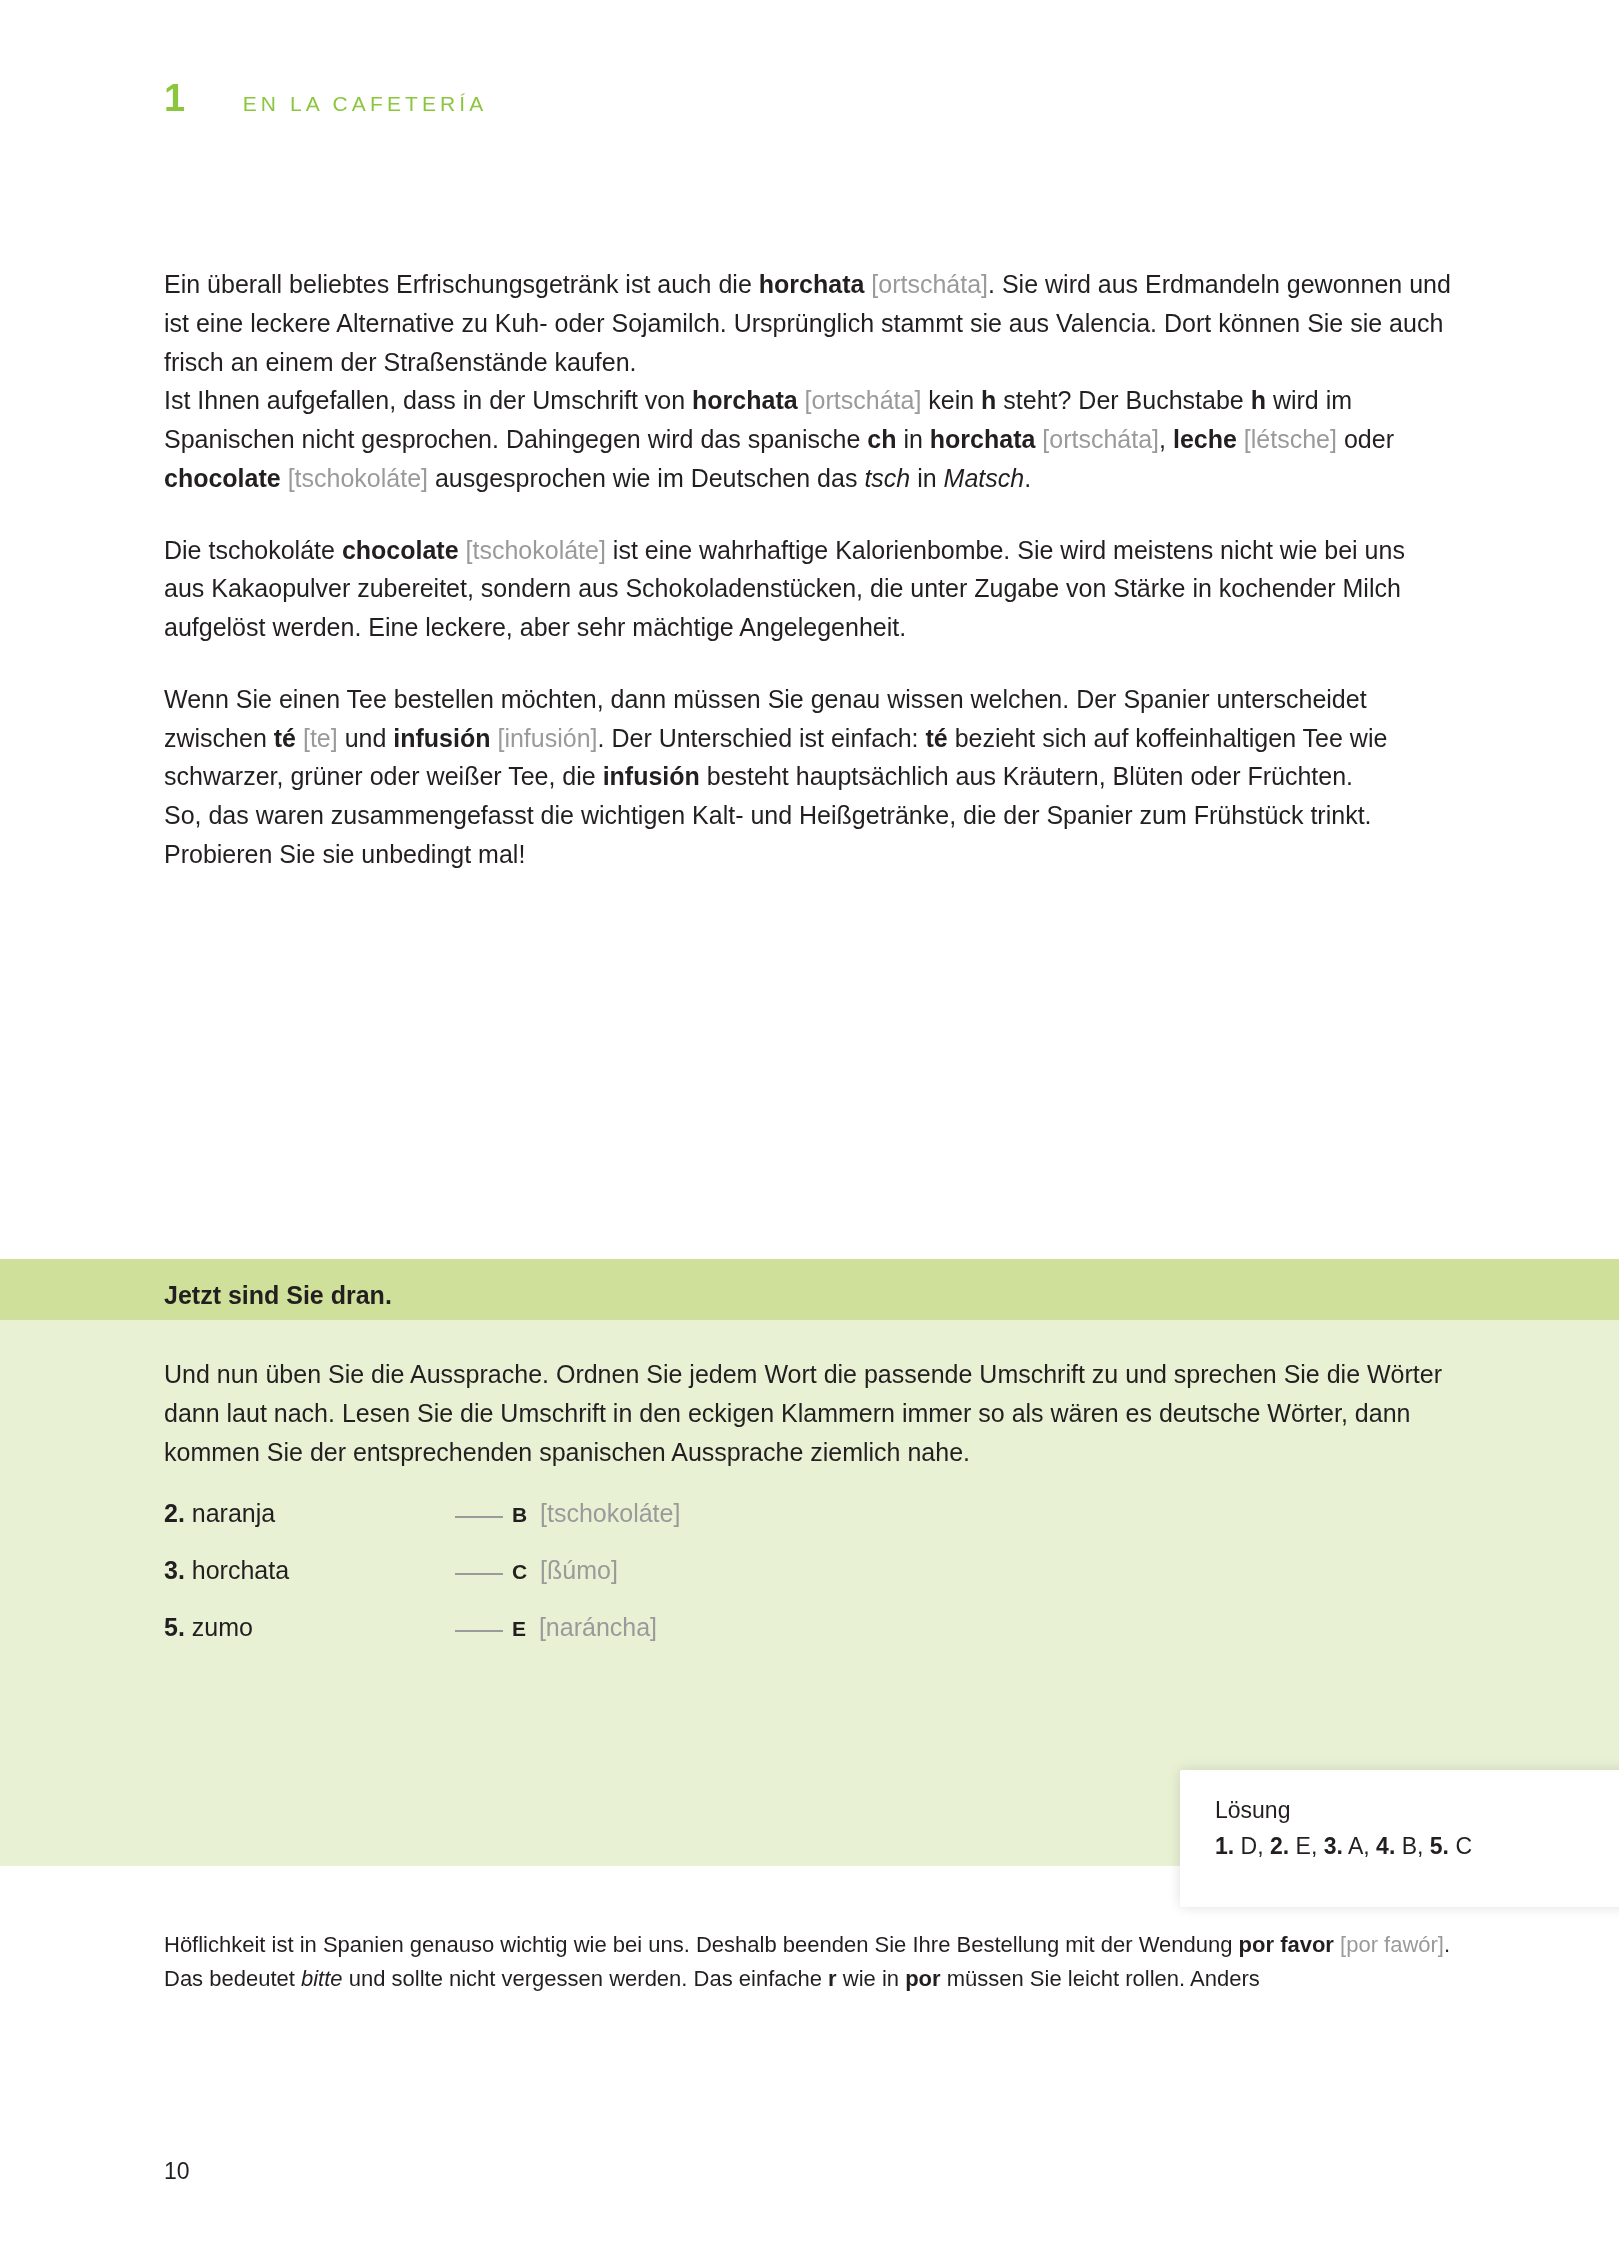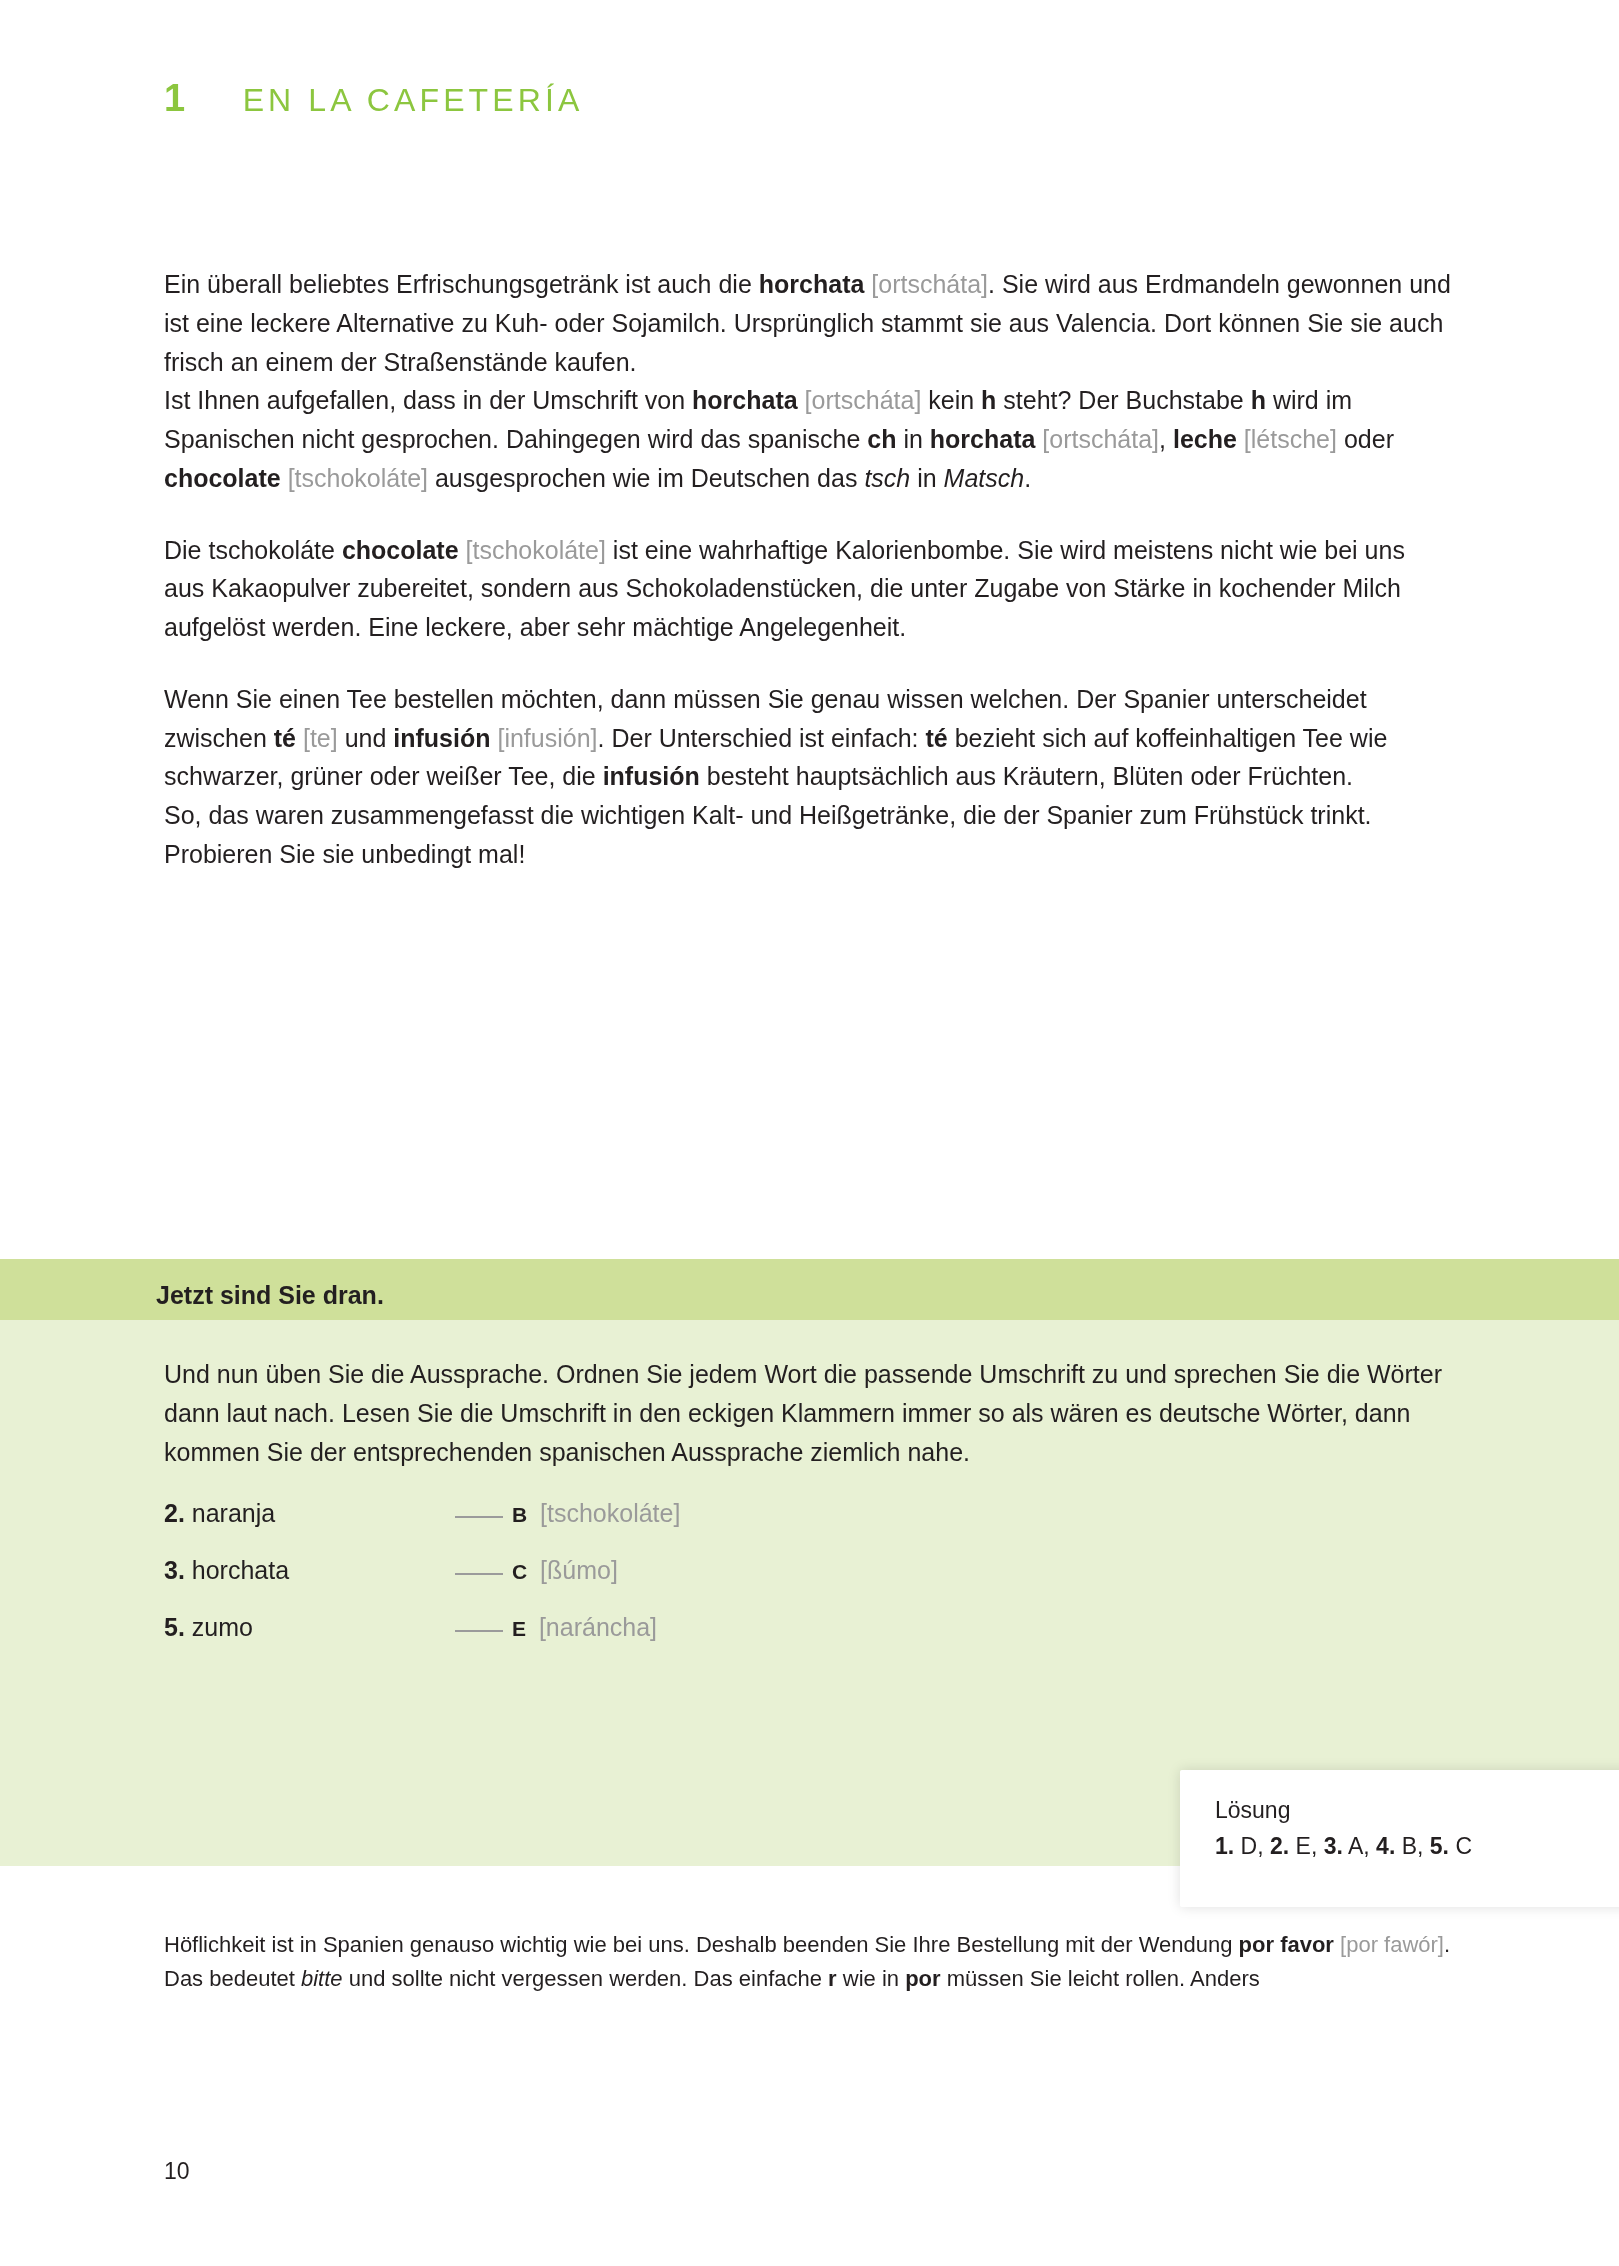--- a/index.html
+++ b/index.html
@@ -31,21 +31,21 @@
     gap: 57px;
   }
   .chapter-number {
     font-size: 38px;
     font-weight: bold;
     color: #8cc63f;
     letter-spacing: 0.5px;
     line-height: 1;
   }
   .chapter-title {
-    font-size: 32px;
+    font-size: 21px;
     font-weight: normal;
     color: #8cc63f;
     letter-spacing: 4.1px;
     line-height: 1;
   }
 
   
   .content {
     position: absolute;
     left: 164px;
@@ -68,21 +68,21 @@
   .exercise-band {
     position: absolute;
     left: 0;
     top: 1259px;
     width: 1619px;
     height: 79px;
     background: #cfe09a;
   }
   .exercise-band-label {
     position: absolute;
-    left: 156px;
+    left: 164px;
     top: 22px;
     font-size: 25px;
     font-weight: bold;
     color: #231f20;
   }
 
   .exercise-body {
     position: absolute;
     left: 0;
     top: 1320px;

